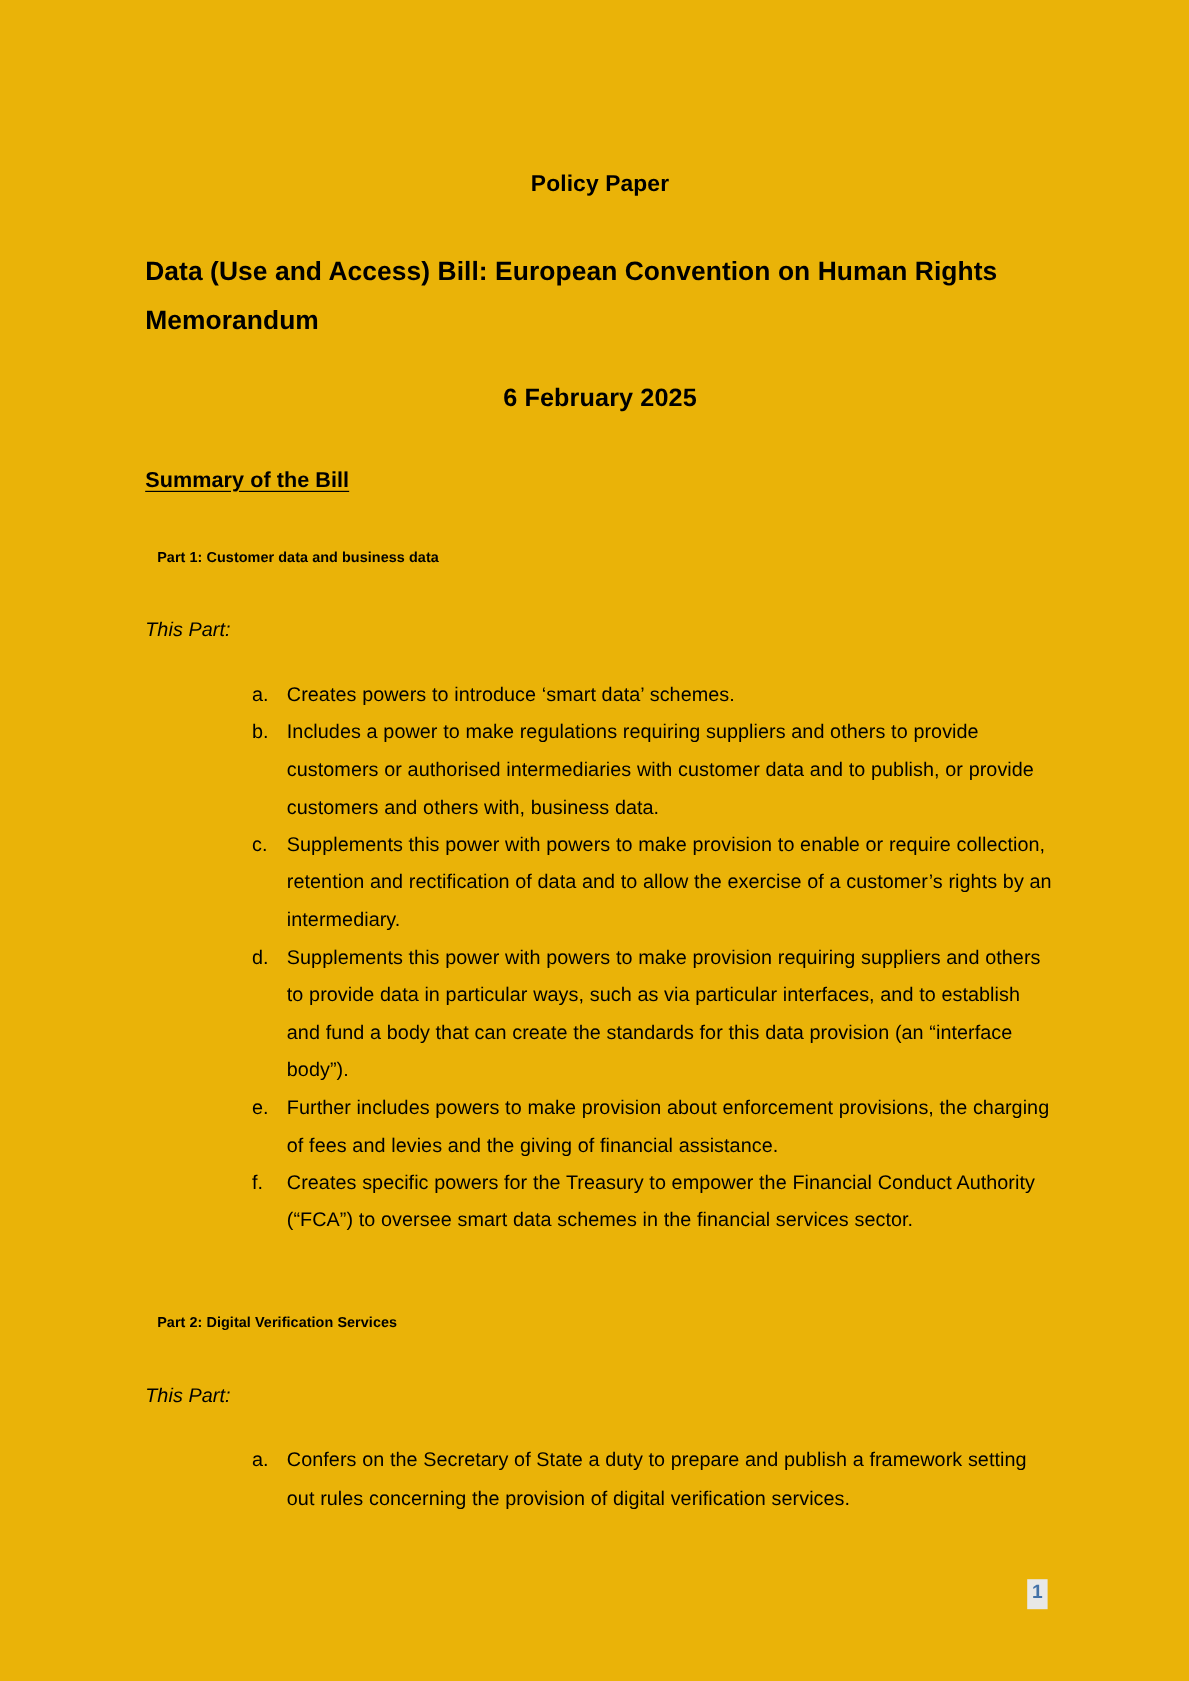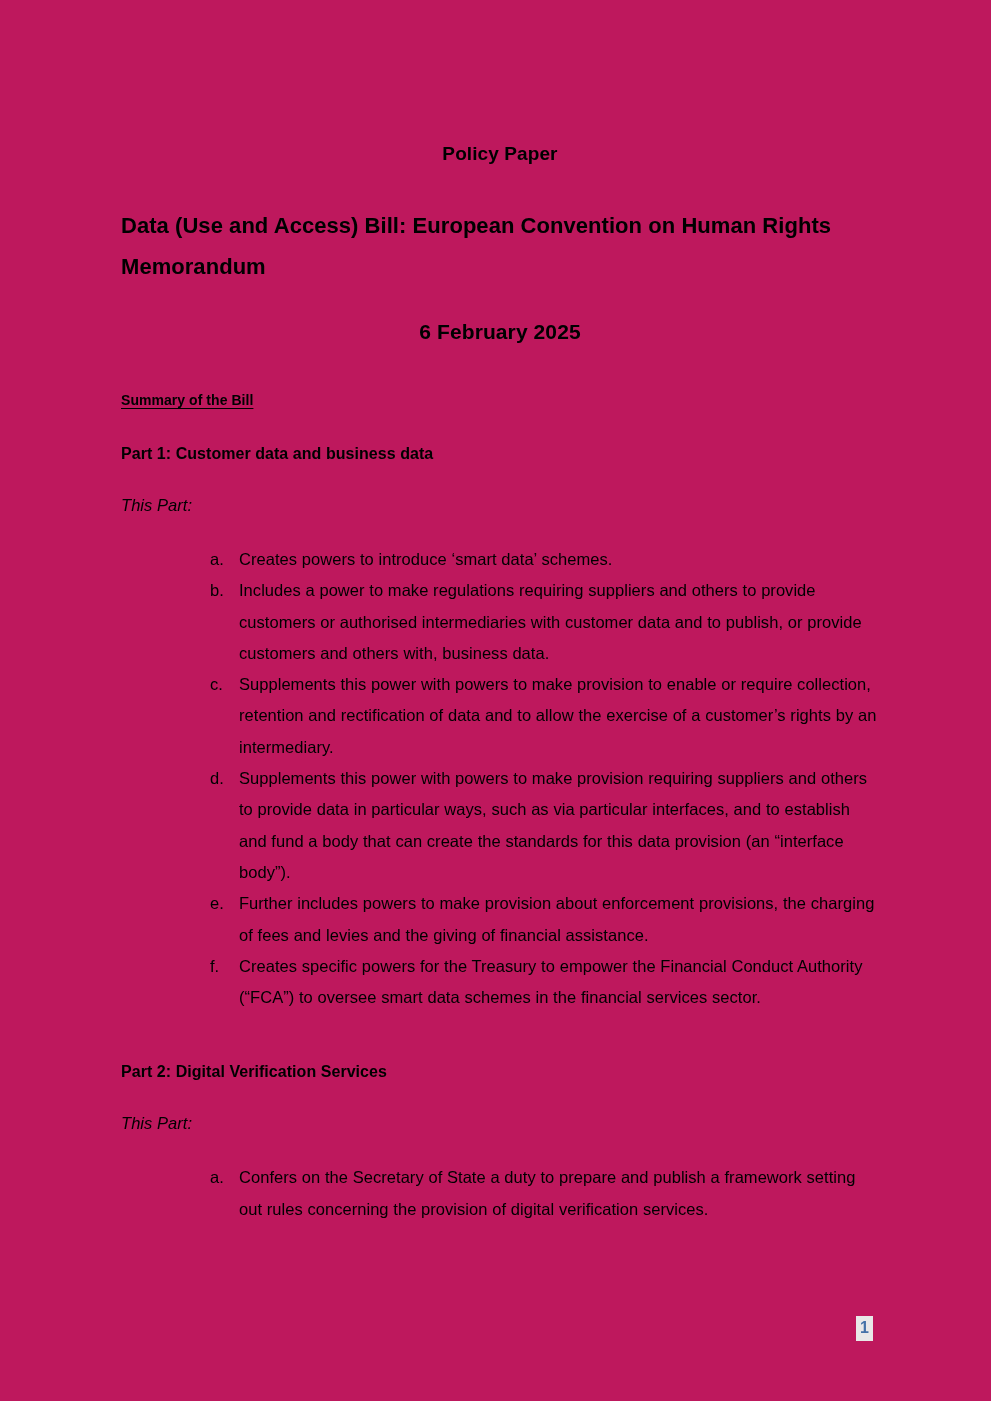--- a/index.html
+++ b/index.html
@@ -5,21 +5,21 @@
   html, body {
     margin: 0;
     padding: 0;
     background: #ffffff;
   }
 
   .page {
     position: relative;
     width: 991px;
     height: 1401px;
-    background: #be185d;
+    background: #eab308;
     box-sizing: border-box;
     font-family: "Liberation Sans", sans-serif;
     color: #000000;
     overflow: hidden;
   }
 
   
   .content {
     position: absolute;
     left: 121px;
@@ -53,36 +53,36 @@
     font-size: 21px;
     font-weight: bold;
     line-height: 30px;
     margin: 0;
     padding-top: 30px;
     letter-spacing: 0.1px;
   }
 
   
   .section-heading {
-    font-size: 14px;
+    font-size: 18px;
     font-weight: bold;
     line-height: 26px;
     margin: 0;
     padding-top: 40px;
     text-decoration: underline;
     text-underline-offset: 3px;
     letter-spacing: 0.05px;
   }
 
   
   .part-heading {
-    font-size: 16px;
+    font-size: 12px;
     font-weight: bold;
     line-height: 26px;
-    margin: 0;
+    margin: 10px;
     padding-top: 28px;
     letter-spacing: 0.05px;
   }
 
   .part-heading.spaced-above {
     padding-top: 46px;
   }
 
   
   .body-para {

